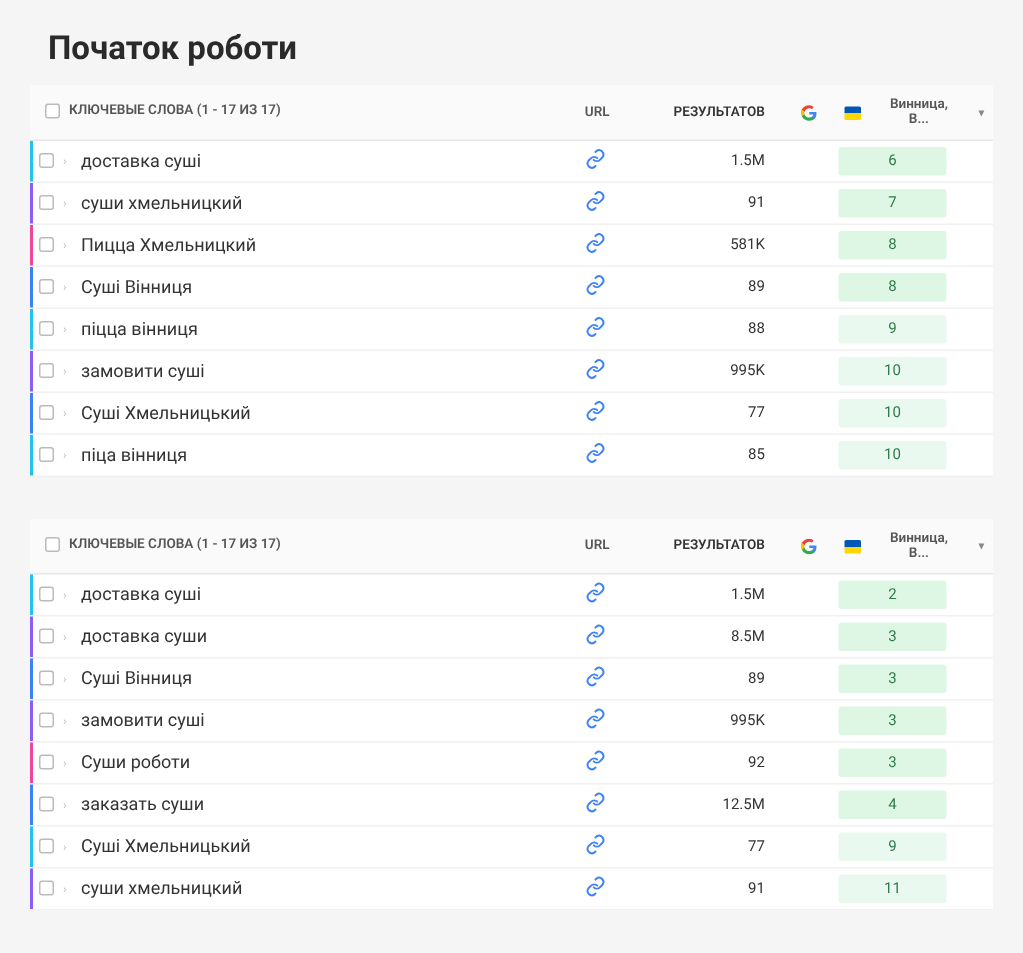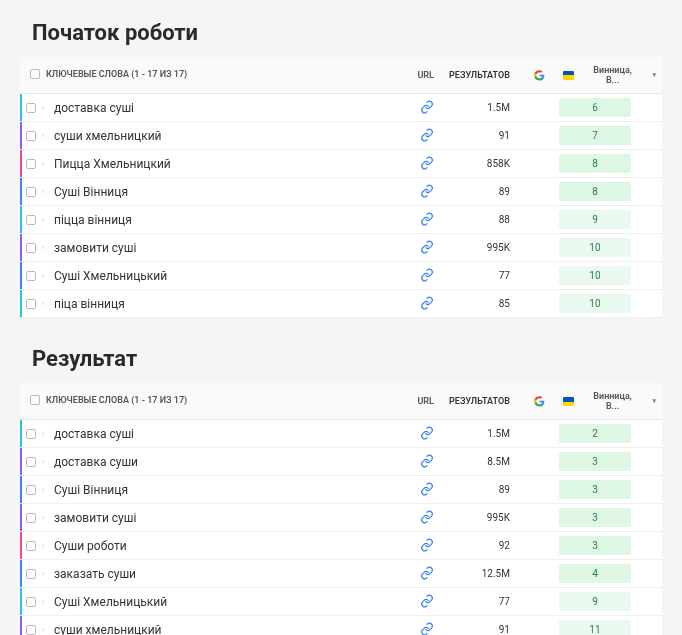--- a/index.html
+++ b/index.html
@@ -29,21 +29,21 @@
   border-bottom: 1px solid #e8e8e8;
 }
 .table th {
   padding: 8px 6px;
   text-align: left;
   font-weight: 600;
   color: #555;
   font-size: 9px;
   height: 28px;
 }
-.table th.url, .table td.url { text-align: right; width: 56px; }
+.table th.url, .table td.url { text-align: left; width: 56px; }
 .table th.results, .table td.results { text-align: right; width: 88px; padding-right: 18px; color: #333; }
 .table th.region, .table td.region { text-align: center; width: 90px; }
 .table th.kwcol { padding-left: 10px; }
 
 .table tbody tr {
   border-bottom: 1px solid #f0f0f0;
   height: 24px;
 }
 .table td {
   padding: 4px 6px;
@@ -189,21 +189,21 @@
                 <span class="cbox"></span>
                 <span class="chevron">›</span>
                 <span class="kwtext">Пицца Хмельницкий</span>
               </span></td>
             <td class="url"><span class="link-icon">
                 <svg viewBox="0 0 24 24" fill="none" stroke="currentColor" stroke-width="2.2" stroke-linecap="round">
                   <path d="M10 13a5 5 0 0 0 7 0l3-3a5 5 0 0 0-7-7l-1 1"></path>
                   <path d="M14 11a5 5 0 0 0-7 0l-3 3a5 5 0 0 0 7 7l1-1"></path>
                 </svg>
               </span></td>
-            <td class="results">858K</td>
+            <td class="results">581K</td>
             <td class="region"><span class="rank">8</span></td>
           </tr>
           <tr>
             <td class="kwcell"><span class="rowbar" style="background:#3b82f6"></span><span class="cbwrap">
                 <span class="cbox"></span>
                 <span class="chevron">›</span>
                 <span class="kwtext">Суші Вінниця</span>
               </span></td>
             <td class="url"><span class="link-icon">
                 <svg viewBox="0 0 24 24" fill="none" stroke="currentColor" stroke-width="2.2" stroke-linecap="round">
@@ -271,21 +271,20 @@
                   <path d="M14 11a5 5 0 0 0-7 0l-3 3a5 5 0 0 0 7 7l1-1"></path>
                 </svg>
               </span></td>
             <td class="results">85</td>
             <td class="region"><span class="rank lighter">10</span></td>
           </tr>
         </tbody>
       </table>
     </div>
     <div class="section">
-      <div class="section-title">Результат</div>
       <table class="table">
         <thead>
           <tr>
             <th class="kwcol"><span class="cbwrap">
                 <span class="cbox"></span>
                 <span>КЛЮЧЕВЫЕ СЛОВА (1 - 17 ИЗ 17)</span>
               </span></th>
             <th class="url">URL</th>
             <th class="results">РЕЗУЛЬТАТОВ</th>
             <th class="region"><span class="regionhead">

